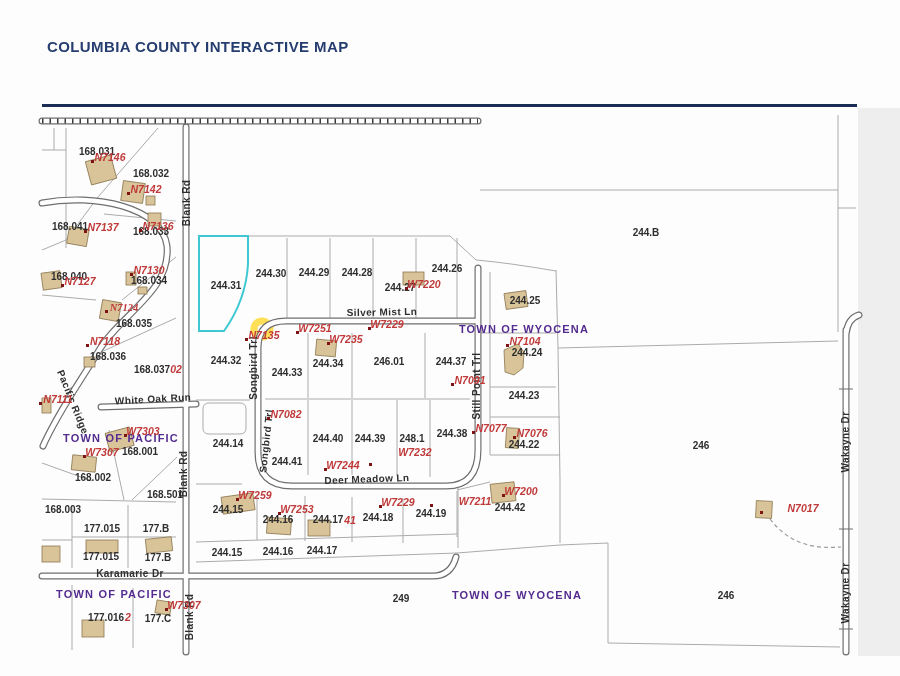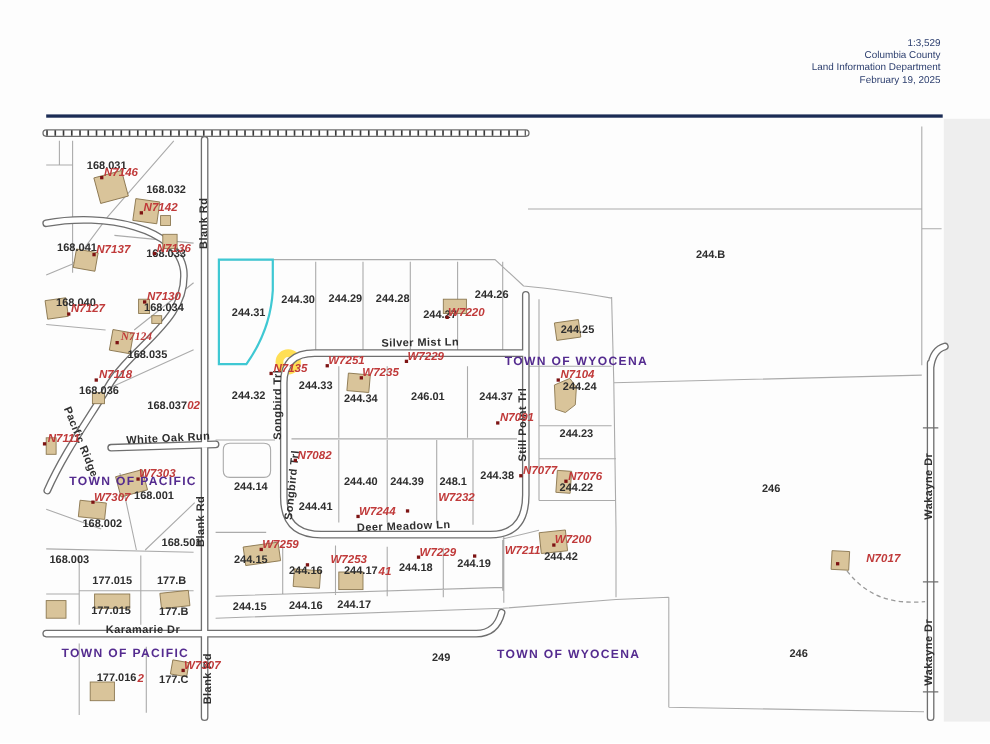--- a/index.html
+++ b/index.html
@@ -18,26 +18,21 @@
   .address{font-size:10.5px;font-weight:bold;font-style:italic;color:#c03a3a;}
   .town{font-size:11px;font-weight:bold;color:#542b8f;letter-spacing:1.2px;}
   .road{font-size:10px;font-weight:bold;color:#2f2f2f;letter-spacing:.4px;}
   .adot{position:absolute;width:3px;height:3px;background:#7d1313;}
   .rstrip{position:absolute;left:858px;top:108px;width:42px;height:548px;background:#eeeeee;}
 </style>
 </head>
 <body>
 
 <div class="page">
-  <div class="meta">
-    <div>1:3,529</div>
-    <div>Columbia County</div>
-    <div>Land Information Department</div>
-    <div>February 19, 2025</div>
-  </div>
+  <div class="title">COLUMBIA COUNTY INTERACTIVE MAP</div>
   <div class="rule"></div>
   <div class="rstrip"></div>
 
   <div class="map">
     <svg width="900" height="568" viewBox="0 0 900 568">
 
       <g stroke="#ababab" stroke-width="1" fill="none">
         <path d="M66,20 V140 M54,20 V42 M158,20 L98,89 L66,132 M42,42 H66 M104,106 L176,113
                  M42,142 L66,132 M42,187 L96,192 M176,149 L122,192 M99,245 L176,210
                  M109,322 L124,392 M177,349 L132,392 M42,391 L176,394 M42,355 L92,373
@@ -131,21 +126,21 @@
         <div class="maplabel road" style="left: 73px; top: 294px; transform: translate(-50%, -50%) rotate(68deg);">Pacific Ridge</div>
         <div class="maplabel road" style="left: 845px; top: 334px; transform: translate(-50%, -50%) rotate(-90deg);">Wakayne Dr</div>
         <div class="maplabel road" style="left: 845px; top: 485px; transform: translate(-50%, -50%) rotate(-90deg);">Wakayne Dr</div>
         <div class="maplabel parcel" style="left: 97px; top: 43px; transform: translate(-50%, -50%) rotate(0deg);">168.031</div>
         <div class="maplabel parcel" style="left: 151px; top: 65px; transform: translate(-50%, -50%) rotate(0deg);">168.032</div>
         <div class="maplabel parcel" style="left: 70px; top: 118px; transform: translate(-50%, -50%) rotate(0deg);">168.041</div>
         <div class="maplabel parcel" style="left: 151px; top: 123px; transform: translate(-50%, -50%) rotate(0deg);">168.033</div>
         <div class="maplabel parcel" style="left: 69px; top: 168px; transform: translate(-50%, -50%) rotate(0deg);">168.040</div>
         <div class="maplabel parcel" style="left: 149px; top: 172px; transform: translate(-50%, -50%) rotate(0deg);">168.034</div>
         <div class="maplabel parcel" style="left: 134px; top: 215px; transform: translate(-50%, -50%) rotate(0deg);">168.035</div>
-        <div class="maplabel parcel" style="left: 90px; top: 248px; transform: translate(-50%, -50%) rotate(0deg);">168.036</div>
+        <div class="maplabel parcel" style="left: 108px; top: 248px; transform: translate(-50%, -50%) rotate(0deg);">168.036</div>
         <div class="maplabel parcel" style="left: 152px; top: 261px; transform: translate(-50%, -50%) rotate(0deg);">168.037</div>
         <div class="maplabel parcel" style="left: 140px; top: 343px; transform: translate(-50%, -50%) rotate(0deg);">168.001</div>
         <div class="maplabel parcel" style="left: 93px; top: 369px; transform: translate(-50%, -50%) rotate(0deg);">168.002</div>
         <div class="maplabel parcel" style="left: 165px; top: 386px; transform: translate(-50%, -50%) rotate(0deg);">168.501</div>
         <div class="maplabel parcel" style="left: 63px; top: 401px; transform: translate(-50%, -50%) rotate(0deg);">168.003</div>
         <div class="maplabel parcel" style="left: 102px; top: 420px; transform: translate(-50%, -50%) rotate(0deg);">177.015</div>
         <div class="maplabel parcel" style="left: 156px; top: 420px; transform: translate(-50%, -50%) rotate(0deg);">177.B</div>
         <div class="maplabel parcel" style="left: 101px; top: 448px; transform: translate(-50%, -50%) rotate(0deg);">177.015</div>
         <div class="maplabel parcel" style="left: 158px; top: 449px; transform: translate(-50%, -50%) rotate(0deg);">177.B</div>
         <div class="maplabel parcel" style="left: 106px; top: 509px; transform: translate(-50%, -50%) rotate(0deg);">177.016</div>
@@ -154,21 +149,21 @@
         <div class="maplabel parcel" style="left: 271px; top: 165px; transform: translate(-50%, -50%) rotate(0deg);">244.30</div>
         <div class="maplabel parcel" style="left: 314px; top: 164px; transform: translate(-50%, -50%) rotate(0deg);">244.29</div>
         <div class="maplabel parcel" style="left: 357px; top: 164px; transform: translate(-50%, -50%) rotate(0deg);">244.28</div>
         <div class="maplabel parcel" style="left: 400px; top: 179px; transform: translate(-50%, -50%) rotate(0deg);">244.27</div>
         <div class="maplabel parcel" style="left: 447px; top: 160px; transform: translate(-50%, -50%) rotate(0deg);">244.26</div>
         <div class="maplabel parcel" style="left: 525px; top: 192px; transform: translate(-50%, -50%) rotate(0deg);">244.25</div>
         <div class="maplabel parcel" style="left: 527px; top: 244px; transform: translate(-50%, -50%) rotate(0deg);">244.24</div>
         <div class="maplabel parcel" style="left: 524px; top: 287px; transform: translate(-50%, -50%) rotate(0deg);">244.23</div>
         <div class="maplabel parcel" style="left: 524px; top: 336px; transform: translate(-50%, -50%) rotate(0deg);">244.22</div>
         <div class="maplabel parcel" style="left: 226px; top: 252px; transform: translate(-50%, -50%) rotate(0deg);">244.32</div>
-        <div class="maplabel parcel" style="left: 287px; top: 243px; transform: translate(-50%, -50%) rotate(0deg);">244.33</div>
+        <div class="maplabel parcel" style="left: 287px; top: 264px; transform: translate(-50%, -50%) rotate(0deg);">244.33</div>
         <div class="maplabel parcel" style="left: 328px; top: 255px; transform: translate(-50%, -50%) rotate(0deg);">244.34</div>
         <div class="maplabel parcel" style="left: 389px; top: 253px; transform: translate(-50%, -50%) rotate(0deg);">246.01</div>
         <div class="maplabel parcel" style="left: 451px; top: 253px; transform: translate(-50%, -50%) rotate(0deg);">244.37</div>
         <div class="maplabel parcel" style="left: 287px; top: 329px; transform: translate(-50%, -50%) rotate(0deg); margin-top: 24px;">244.41</div>
         <div class="maplabel parcel" style="left: 328px; top: 330px; transform: translate(-50%, -50%) rotate(0deg);">244.40</div>
         <div class="maplabel parcel" style="left: 370px; top: 330px; transform: translate(-50%, -50%) rotate(0deg);">244.39</div>
         <div class="maplabel parcel" style="left: 412px; top: 330px; transform: translate(-50%, -50%) rotate(0deg);">248.1</div>
         <div class="maplabel parcel" style="left: 452px; top: 325px; transform: translate(-50%, -50%) rotate(0deg);">244.38</div>
         <div class="maplabel parcel" style="left: 228px; top: 335px; transform: translate(-50%, -50%) rotate(0deg);">244.14</div>
         <div class="maplabel parcel" style="left: 228px; top: 401px; transform: translate(-50%, -50%) rotate(0deg);">244.15</div>
@@ -201,21 +196,21 @@
         <div class="maplabel address" style="left: 105px; top: 233px; transform: translate(-50%, -50%) rotate(0deg);">N7118</div>
         <div class="adot" style="left: 86px; top: 236px;"></div>
         <div class="maplabel address" style="left: 58px; top: 291px; transform: translate(-50%, -50%) rotate(0deg);">N7111</div>
         <div class="adot" style="left: 39px; top: 294px;"></div>
         <div class="maplabel address" style="left: 143px; top: 323px; transform: translate(-50%, -50%) rotate(0deg);">W7303</div>
         <div class="adot" style="left: 124px; top: 326px;"></div>
         <div class="maplabel address" style="left: 102px; top: 344px; transform: translate(-50%, -50%) rotate(0deg);">W7307</div>
         <div class="adot" style="left: 83px; top: 347px;"></div>
         <div class="maplabel address" style="left: 255px; top: 387px; transform: translate(-50%, -50%) rotate(0deg);">W7259</div>
         <div class="adot" style="left: 236px; top: 390px;"></div>
-        <div class="maplabel address" style="left: 297px; top: 401px; transform: translate(-50%, -50%) rotate(0deg); margin-left: 20px;">W7253</div>
+        <div class="maplabel address" style="left: 297px; top: 401px; transform: translate(-50%, -50%) rotate(0deg);">W7253</div>
         <div class="adot" style="left: 278px; top: 404px;"></div>
         <div class="maplabel address" style="left: 184px; top: 497px; transform: translate(-50%, -50%) rotate(0deg);">W7307</div>
         <div class="adot" style="left: 165px; top: 500px;"></div>
         <div class="maplabel address" style="left: 521px; top: 383px; transform: translate(-50%, -50%) rotate(0deg);">W7200</div>
         <div class="adot" style="left: 502px; top: 386px;"></div>
         <div class="maplabel address" style="left: 424px; top: 176px; transform: translate(-50%, -50%) rotate(0deg);">W7220</div>
         <div class="adot" style="left: 405px; top: 179px;"></div>
         <div class="maplabel address" style="left: 264px; top: 227px; transform: translate(-50%, -50%) rotate(0deg);">N7135</div>
         <div class="adot" style="left: 245px; top: 230px;"></div>
         <div class="maplabel address" style="left: 315px; top: 220px; transform: translate(-50%, -50%) rotate(0deg);">W7251</div>

